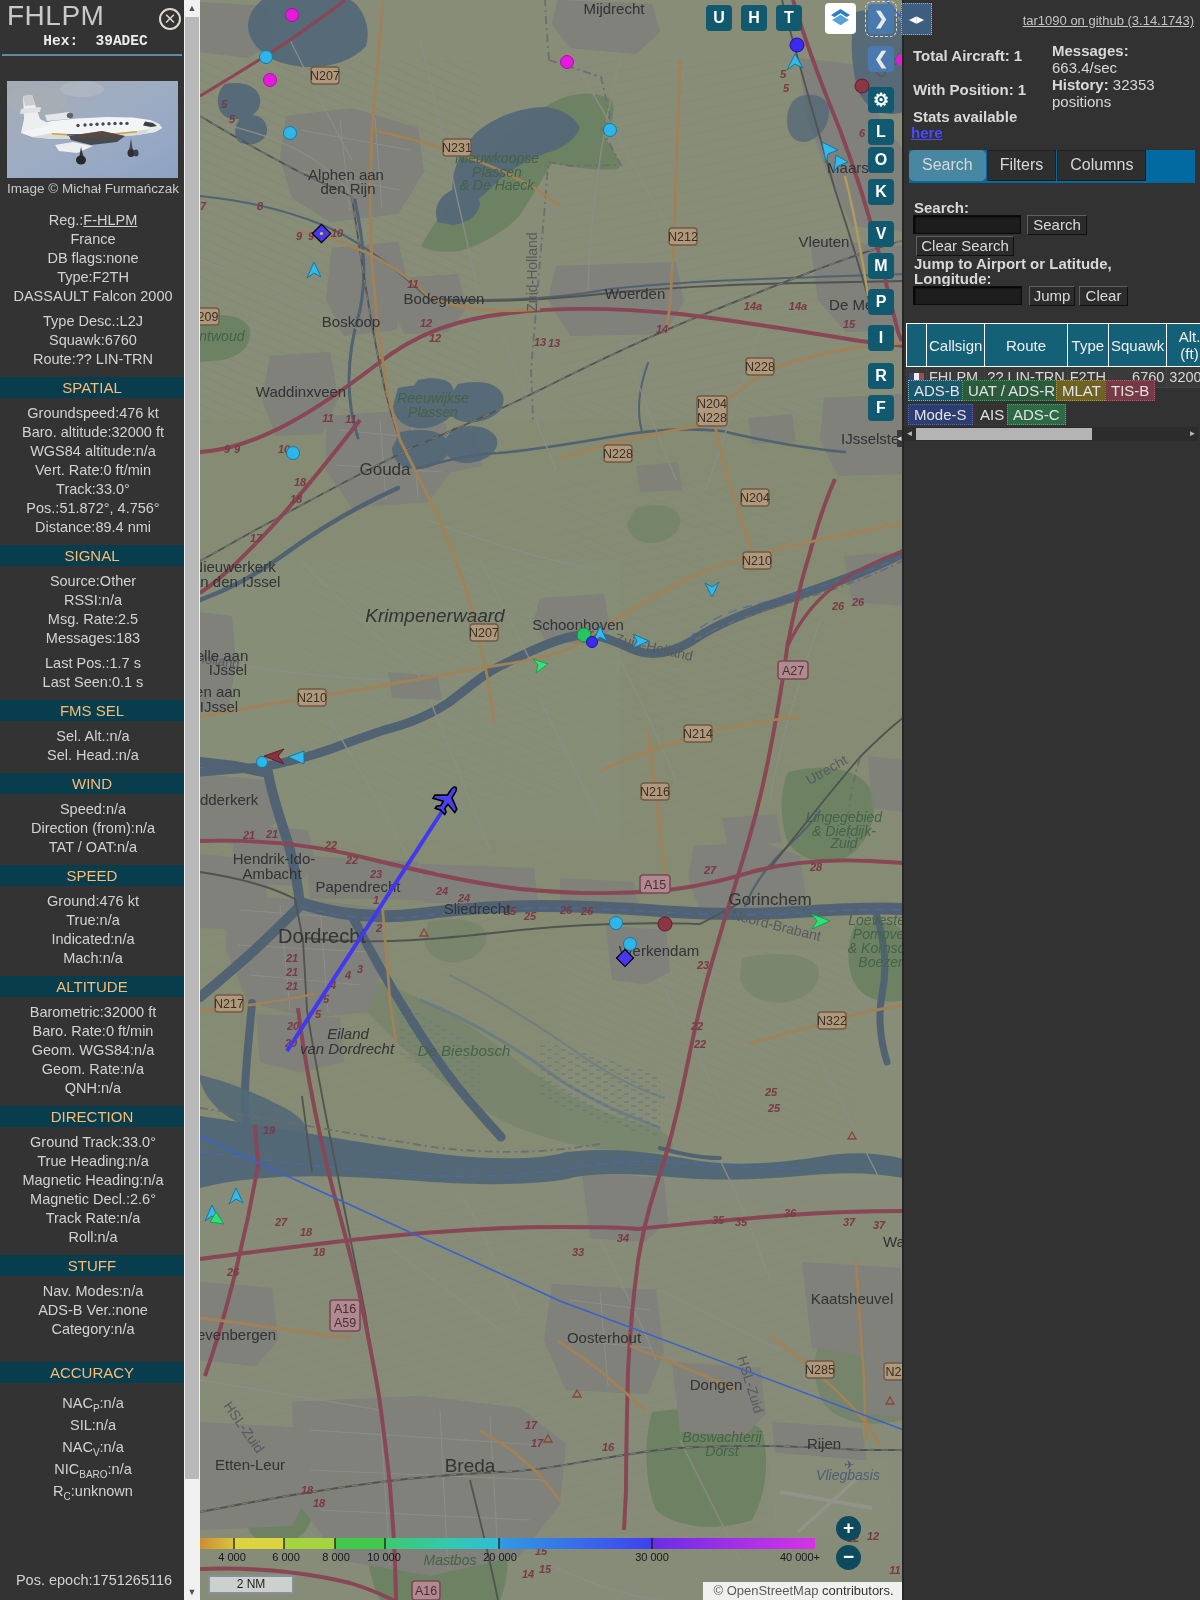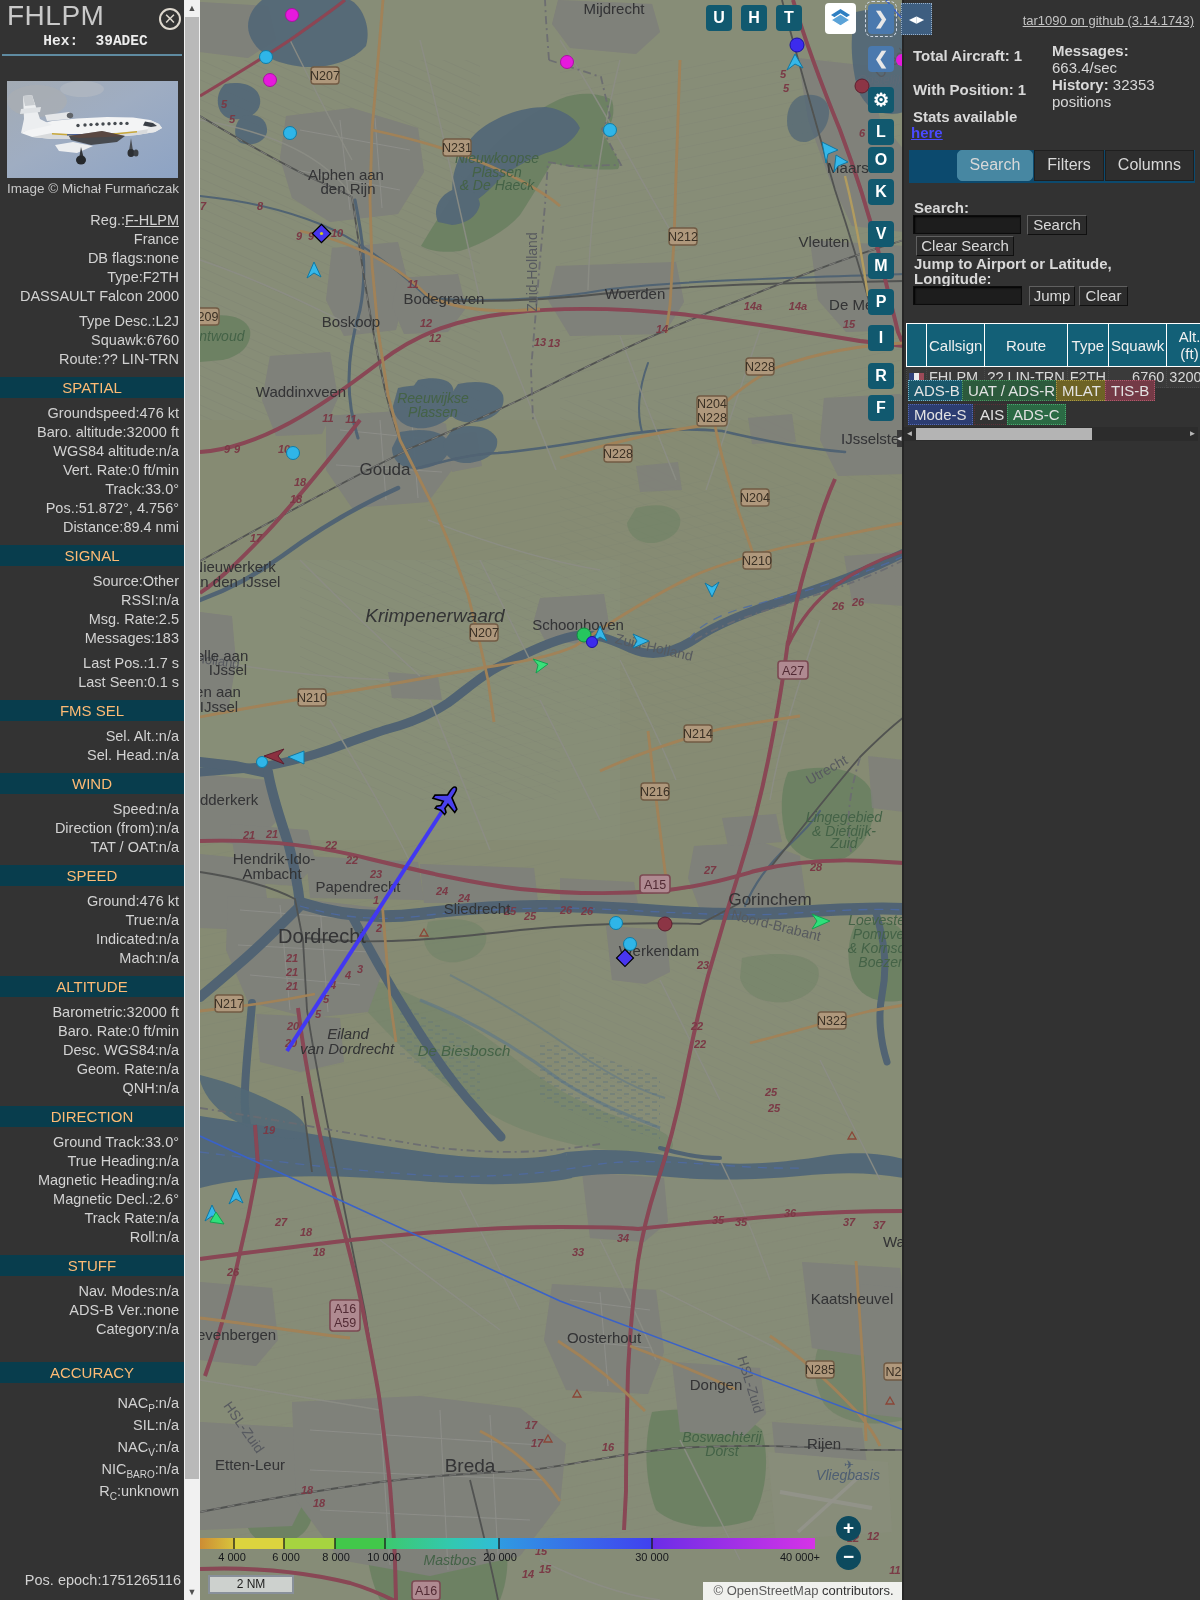--- a/index.html
+++ b/index.html
@@ -9,39 +9,39 @@
   #lsb{position:absolute;left:0;top:0;width:184px;height:1600px;background:#333333;
     color:#d2d2d2;font-size:14.5px;overflow:hidden;}
   #ttl{font-size:28px;line-height:30px;color:#c9c9c9;padding:1px 0 0 7px;letter-spacing:0.5px;}
   #hex{font-family:"Liberation Mono",monospace;font-weight:bold;font-size:14.5px;
     color:#ececec;padding:2px 0 0 7px;text-align:center;}
   #closex{position:absolute;left:159px;top:8px;width:18px;height:18px;border:2px solid #ded8ce;
     border-radius:50%;color:#ded8ce;text-align:center;line-height:17px;font-size:15px;}
   .hr{height:2px;background:#5f8ba1;margin:5px 2px 0 2px;}
   #photo{position:absolute;left:7px;top:81px;width:171px;height:97px;}
   #imgcred{position:absolute;left:7px;top:181px;font-size:13.5px;color:#c8c8c8;}
-  .kv{display:flex;justify-content:flex-end;padding:0 5px 0 7px;line-height:19px;}
+  .kv{display:flex;justify-content:center;padding:0 5px 0 7px;line-height:19px;}
   .kv .v{text-align:right;}
   .sech{background:#083d4d;color:#fdba74;text-align:center;font-size:15px;
     line-height:21px;height:21px;margin-top:8px;}
   .gap6{height:6px;}
   a.und{text-decoration:underline;color:#d2d2d2;}
   sub{font-size:10px;line-height:0;}
   
   #lsbbar{position:absolute;left:184px;top:0;width:16px;height:1600px;background:#f1f1f1;}
   #lsbthumb{position:absolute;left:185px;top:17px;width:14px;height:1462px;background:#b9b9b9;}
   .sbarrow{position:absolute;left:184px;width:16px;height:16px;color:#505050;font-size:9px;
     text-align:center;line-height:16px;background:#f1f1f1;}
   
   #rp{position:absolute;left:904px;top:0;width:296px;height:1600px;background:#323232;
     color:#d8d8d8;font-size:15px;}
   #rp b{font-weight:bold;}
   #tgl{position:absolute;left:-3px;top:3px;width:29px;height:30px;background:#3e5e80;
     border:1px dotted #9ab0c8;color:#fff;font-size:15px;text-align:center;line-height:30px;}
-  #tabs{position:absolute;left:5px;top:150px;width:286px;height:33px;background:#0c4a6e;text-align:right;}
+  #tabs{position:absolute;left:5px;top:150px;width:286px;height:33px;background:#0369a1;}
   .tab{display:inline-block;height:21px;padding:5px 12px 3px 12px;background:#2e2e2e;
     border:1px solid #1f1f1f;color:#d8d8d8;font-size:16px;margin-right:1px;vertical-align:top;}
   .tab.on{background:#4787a2;border-radius:5px;border-color:#4787a2;}
   .inp{position:absolute;height:17px;background:#1d1d1d;border:1px solid #0c0c0c;
     box-shadow:inset 1px 1px 2px #000;}
   .btn{position:absolute;height:16px;background:#2c2c2c;color:#dadada;font-size:15px;
     text-align:center;line-height:16px;padding:1px 0;border-top:1px solid #606060;
     border-left:1px solid #606060;border-right:1px solid #101010;border-bottom:1px solid #101010;}
   #actbl{position:absolute;left:2px;top:323px;border-collapse:collapse;font-size:14.5px;}
   #actbl th{background:#136077;color:#f0f0f0;font-weight:normal;font-size:15px;
@@ -873,21 +873,21 @@
   <div class="gap6"></div>
   <div class="kv">
           <span>Barometric:</span>
           <span class="v">32000 ft</span>
         </div>
   <div class="kv">
           <span>Baro. Rate:</span>
           <span class="v">0 ft/min</span>
         </div>
   <div class="kv">
-          <span>Desc. WGS84:</span>
+          <span>Geom. WGS84:</span>
           <span class="v">n/a</span>
         </div>
   <div class="kv">
           <span>Geom. Rate:</span>
           <span class="v">n/a</span>
         </div>
   <div class="kv">
           <span>QNH:</span>
           <span class="v">n/a</span>
         </div>

